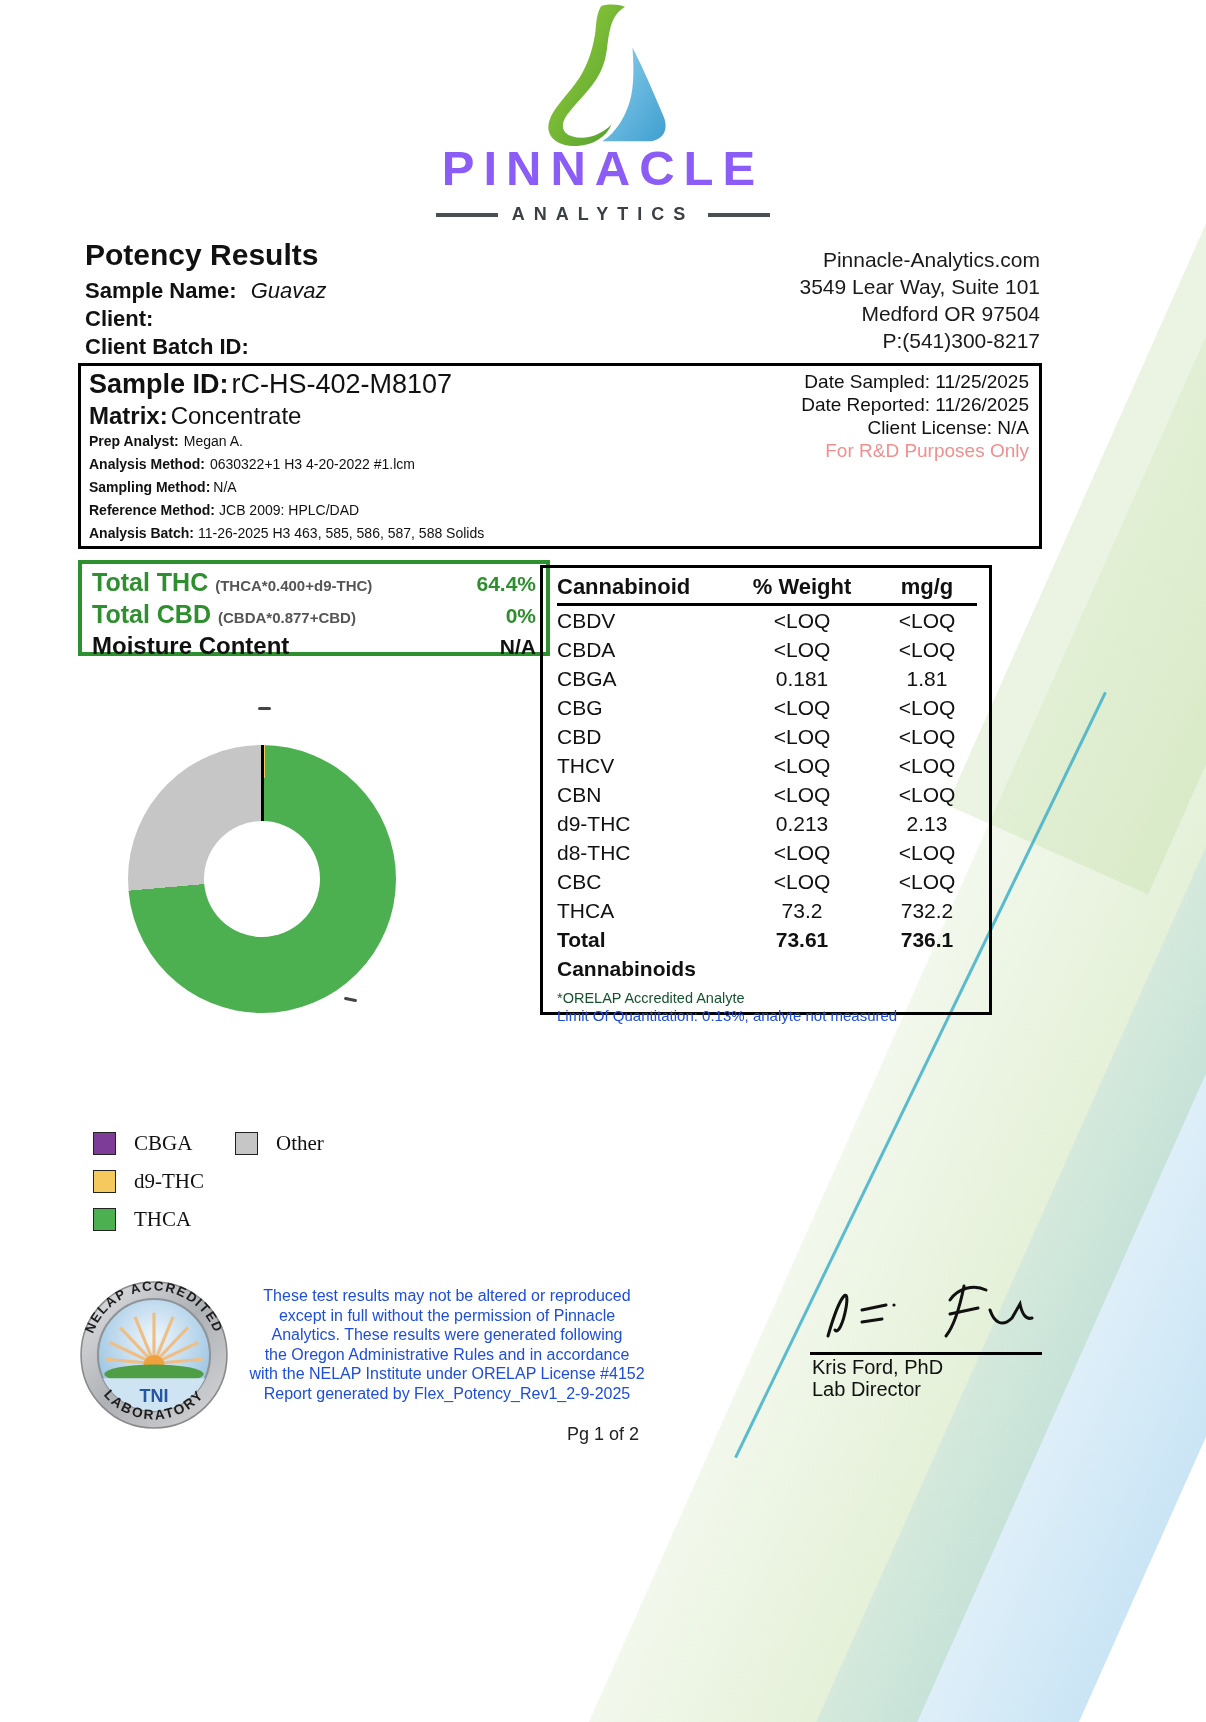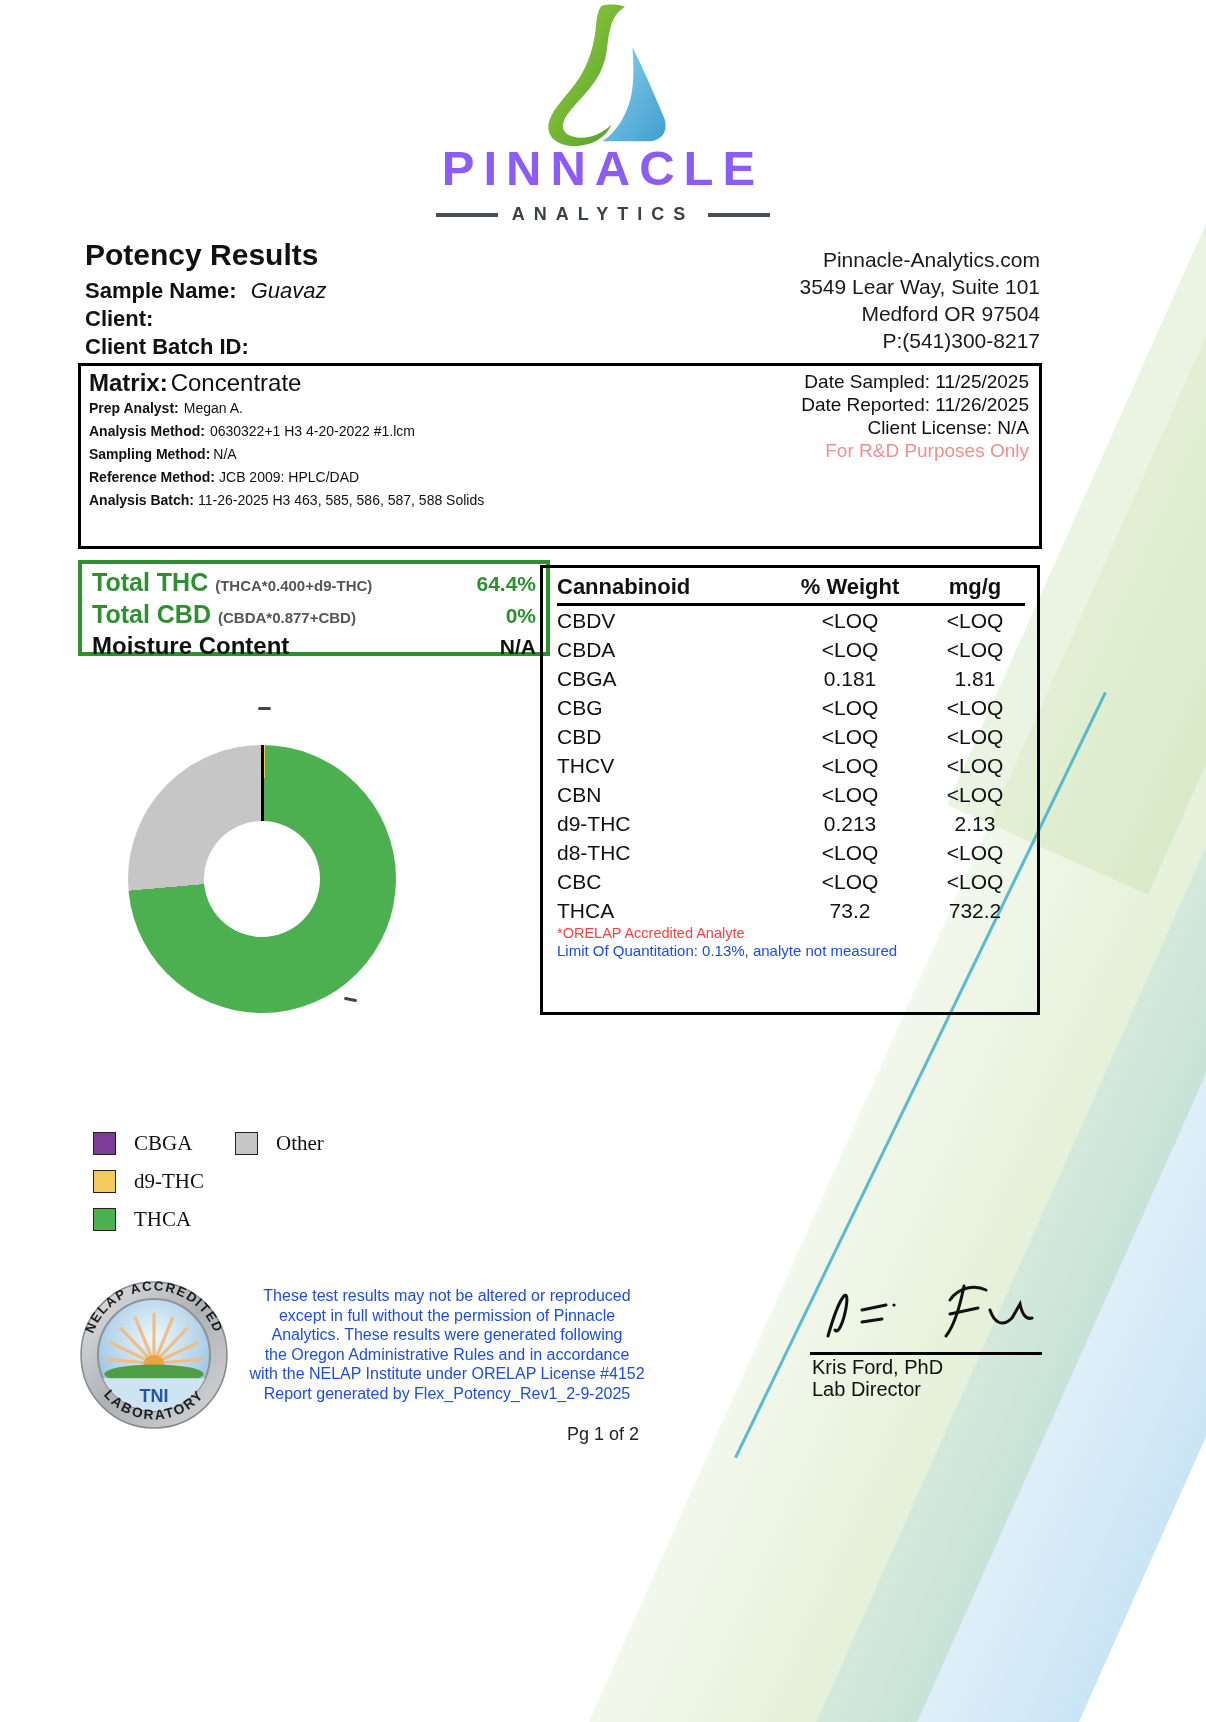--- a/index.html
+++ b/index.html
@@ -39,28 +39,28 @@
 
   
   .totals-box{left:78px;top:560px;width:444px;height:84px;border:4px solid #2e8f2e;padding:4px 10px 0 10px;}
   .t-row{display:flex;align-items:baseline;line-height:28px;}
   .t-label{font-size:25px;font-weight:700;color:#2e8f2e;}
   .t-formula{font-size:15px;font-weight:600;color:#555;margin-left:7px;}
   .t-val{margin-left:auto;font-size:21px;font-weight:600;color:#2e8f2e;}
   .t-dark{color:#111;}
 
   
-  .ctable{left:540px;top:565px;width:500px;height:450px;border:3px solid #000;padding:6px 12px 0 14px;box-sizing:border-box;}
+  .ctable{left:540px;top:565px;width:452px;height:450px;border:3px solid #000;padding:6px 12px 0 14px;box-sizing:border-box;}
   .c-head{display:flex;font-size:22px;font-weight:700;border-bottom:3px solid #000;padding-bottom:3px;}
   .c-row{display:flex;font-size:21px;line-height:29px;}
   .c-name{flex:1;}
   .c-w{width:150px;text-align:center;}
   .c-m{width:100px;text-align:center;}
   .c-total{font-weight:700;}
-  .c-note1{font-size:14.5px;color:#ef4444;line-height:17px;margin-top:0;}
+  .c-note1{font-size:14.5px;color:#14532d;line-height:17px;margin-top:7px;}
   .c-note2{font-size:15px;color:#1d4ed8;line-height:18px;}
 
   
   .donut-wrap{left:128px;top:745px;width:268px;height:268px;}
   .donut{position:absolute;left:0;top:0;width:268px;height:268px;border-radius:50%;}
   .donut-line{position:absolute;left:132.5px;top:0;width:3px;height:134px;background:#000;}
   .donut-hole{position:absolute;left:76px;top:76px;width:116px;height:116px;border-radius:50%;background:#fff;}
   .tickdash{position:absolute;background:#444;border-radius:2px;}
 
   
@@ -124,20 +124,21 @@
 
   <div class="abs lab-block">
     <div>Pinnacle-Analytics.com</div>
     <div>3549 Lear Way, Suite 101</div>
     <div>Medford OR 97504</div>
     <div>P:(541)300-8217</div>
   </div>
 
   <div class="abs sample-box">
     <div class="sb-left">
+      <div class="l-xl"><b>Sample ID:</b><span style="margin-left:3px;">rC-HS-402-M8107</span></div>
       <div class="l-lg"><b>Matrix:</b><span style="margin-left:3px;">Concentrate</span></div>
       <div class="l-md"><b>Prep Analyst:</b><span style="margin-left:5px;">Megan A.</span></div>
       <div class="l-md"><b>Analysis Method:</b><span style="margin-left:5px;">0630322+1 H3 4-20-2022 #1.lcm</span></div>
       <div class="l-md"><b>Sampling Method:</b><span style="margin-left:3px;">N/A</span></div>
       <div class="l-md"><b>Reference Method:</b><span style="margin-left:4px;">JCB 2009: HPLC/DAD</span></div>
       <div class="l-md"><b>Analysis Batch:</b><span style="margin-left:4px;">11-26-2025 H3 463, 585, 586, 587, 588 Solids</span></div>
     </div>
     <div class="sb-right">
       <div><span>Date Sampled:</span> <span>11/25/2025</span></div>
       <div><span>Date Reported:</span> <span>11/26/2025</span></div>
@@ -216,20 +217,25 @@
       </div>
     <div class="c-row">
         <span class="c-name">CBC</span>
         <span class="c-w">&lt;LOQ</span>
         <span class="c-m">&lt;LOQ</span>
       </div>
     <div class="c-row">
         <span class="c-name">THCA</span>
         <span class="c-w">73.2</span>
         <span class="c-m">732.2</span>
+      </div>
+    <div class="c-row c-total">
+        <span class="c-name">Total Cannabinoids</span>
+        <span class="c-w">73.61</span>
+        <span class="c-m">736.1</span>
       </div>
     <div class="c-note1">*ORELAP Accredited Analyte</div>
     <div class="c-note2">Limit Of Quantitation: 0.13%, analyte not measured</div>
   </div>
 
   <div class="abs donut-wrap">
     <div class="donut" style="background: conic-gradient(rgb(125, 60, 152) 0deg, rgb(125, 60, 152) 0.651704deg, rgb(246, 201, 95) 0.651704deg, rgb(246, 201, 95) 1.41863deg, rgb(76, 175, 80) 1.41863deg, rgb(76, 175, 80) 264.981deg, rgb(198, 198, 198) 264.981deg, rgb(198, 198, 198) 360deg);"></div>
     <div class="donut-line"></div>
     <div class="donut-hole"></div>
   </div>

